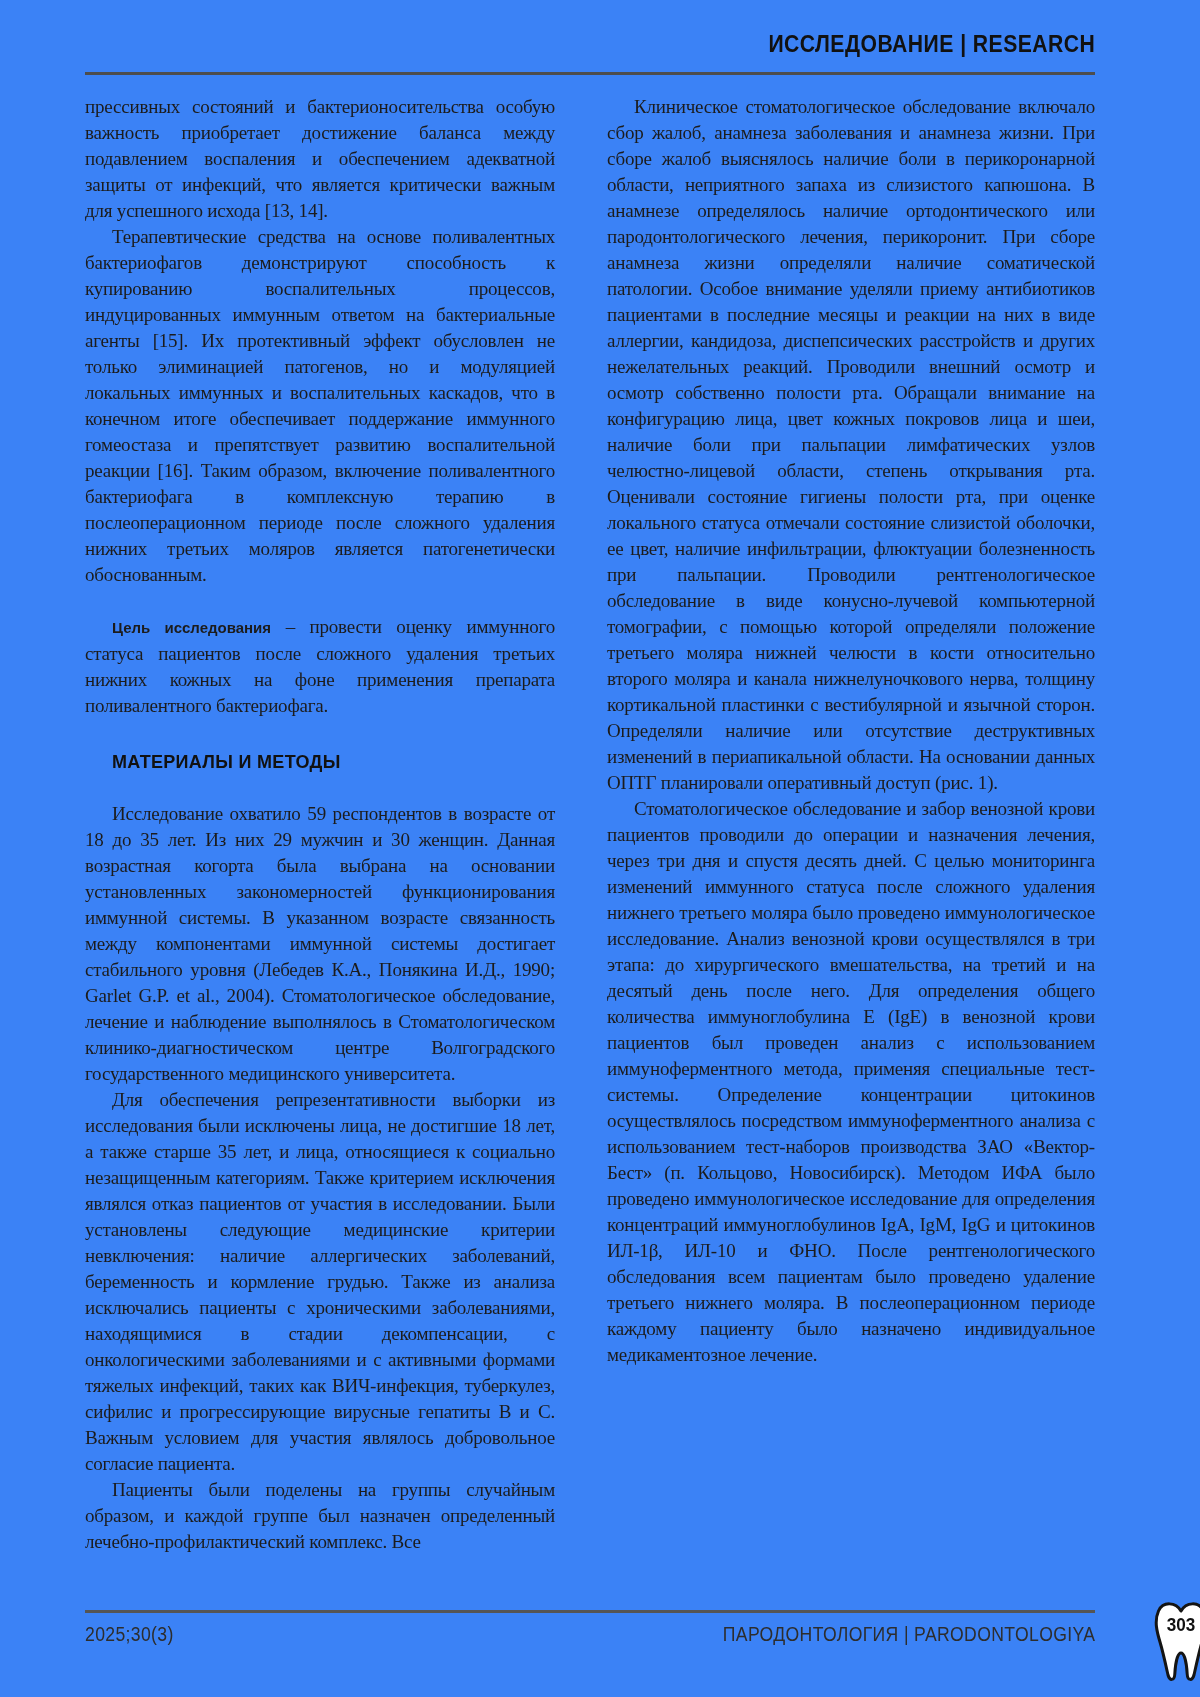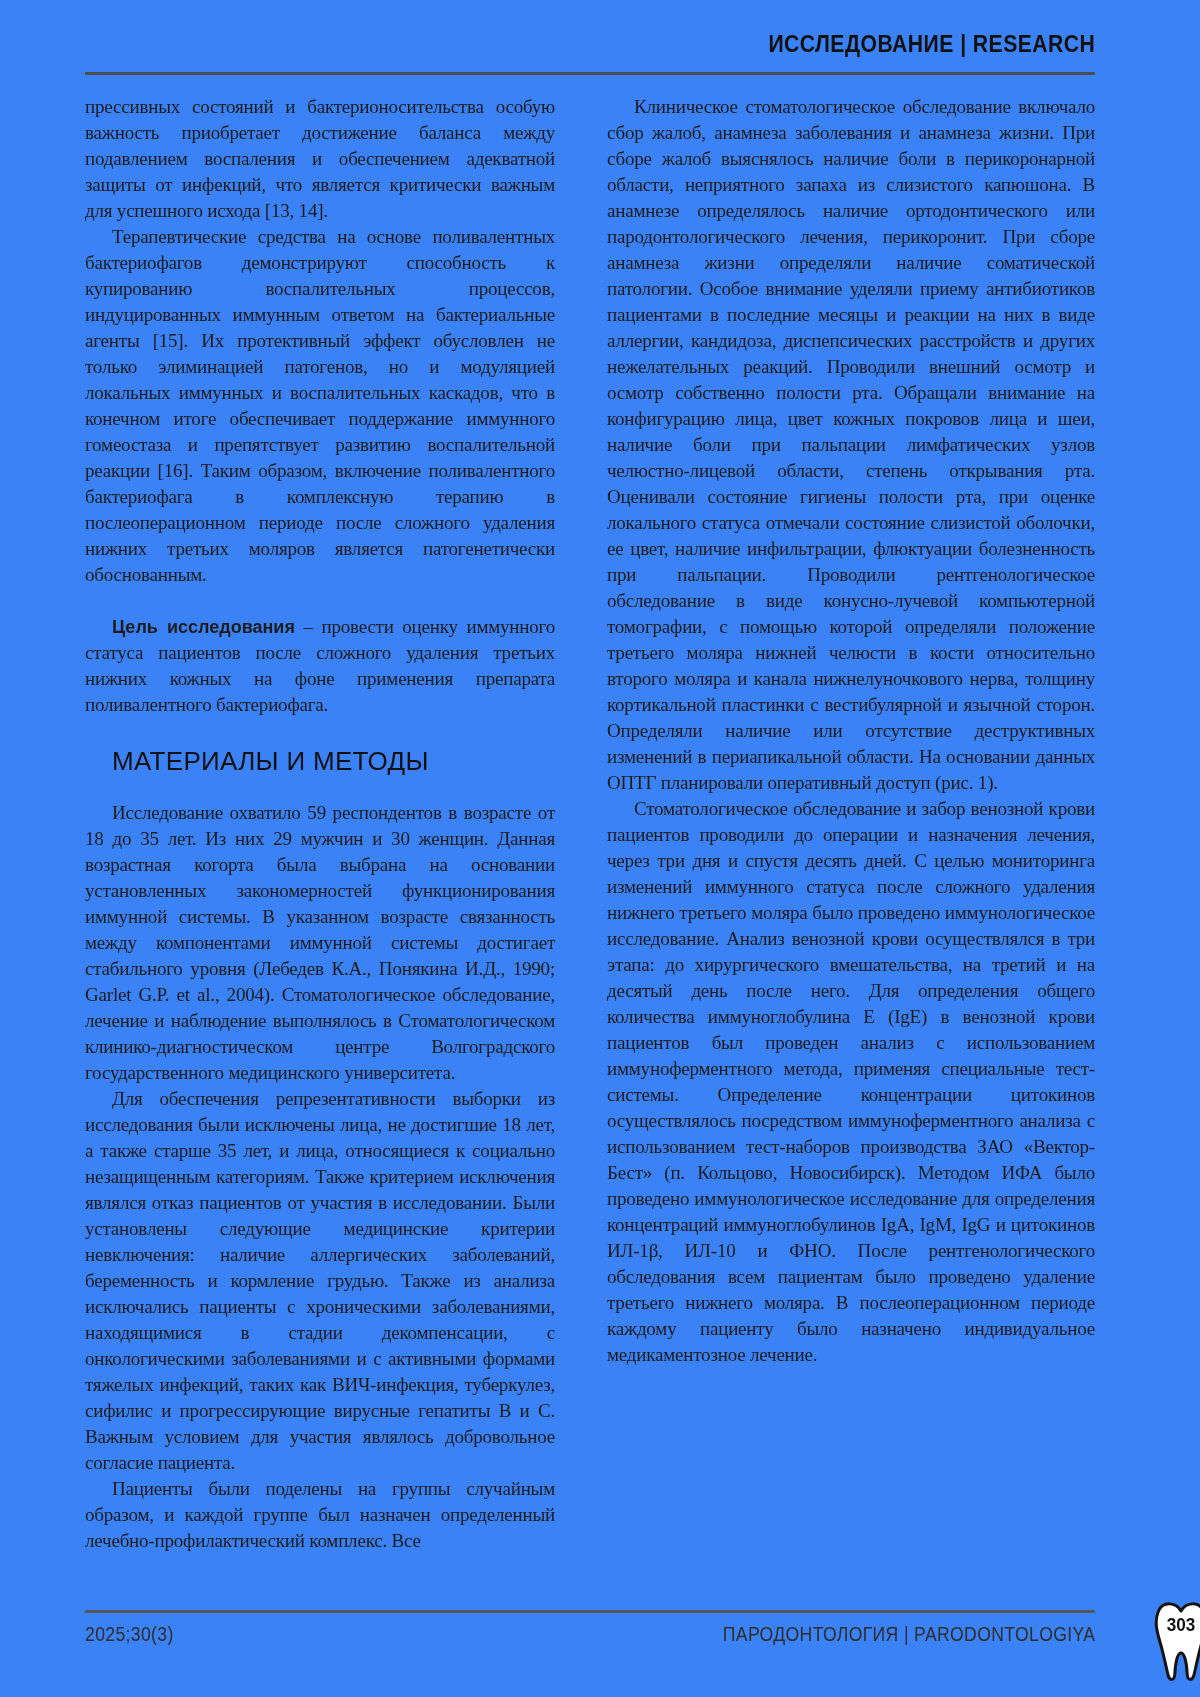--- a/index.html
+++ b/index.html
@@ -50,29 +50,29 @@
   .col p{
     margin:0;
     text-align:justify;
     text-indent:27px;
   }
   .col p.cont{text-indent:0;}
   .goal{margin-top:26px !important;}
   .sans-bold{
     font-family:"Liberation Sans","DejaVu Sans",sans-serif;
     font-weight:700;
-    font-size:18px;
+    font-size:15px;
     letter-spacing:0;
   }
   .section-heading{
     margin:30px 0 26px 0;
     padding-left:27px;
     font-family:"Liberation Sans","DejaVu Sans",sans-serif;
-    font-weight:400;
-    font-size:26px;
+    font-weight:700;
+    font-size:18px;
     letter-spacing:.3px;
     color:#111;
   }
   
   .footer-issue,.footer-journal{
     position:absolute;
     top:1623px;
     font-family:"Liberation Sans","DejaVu Sans",sans-serif;
     font-size:20px;
     font-weight:400;

